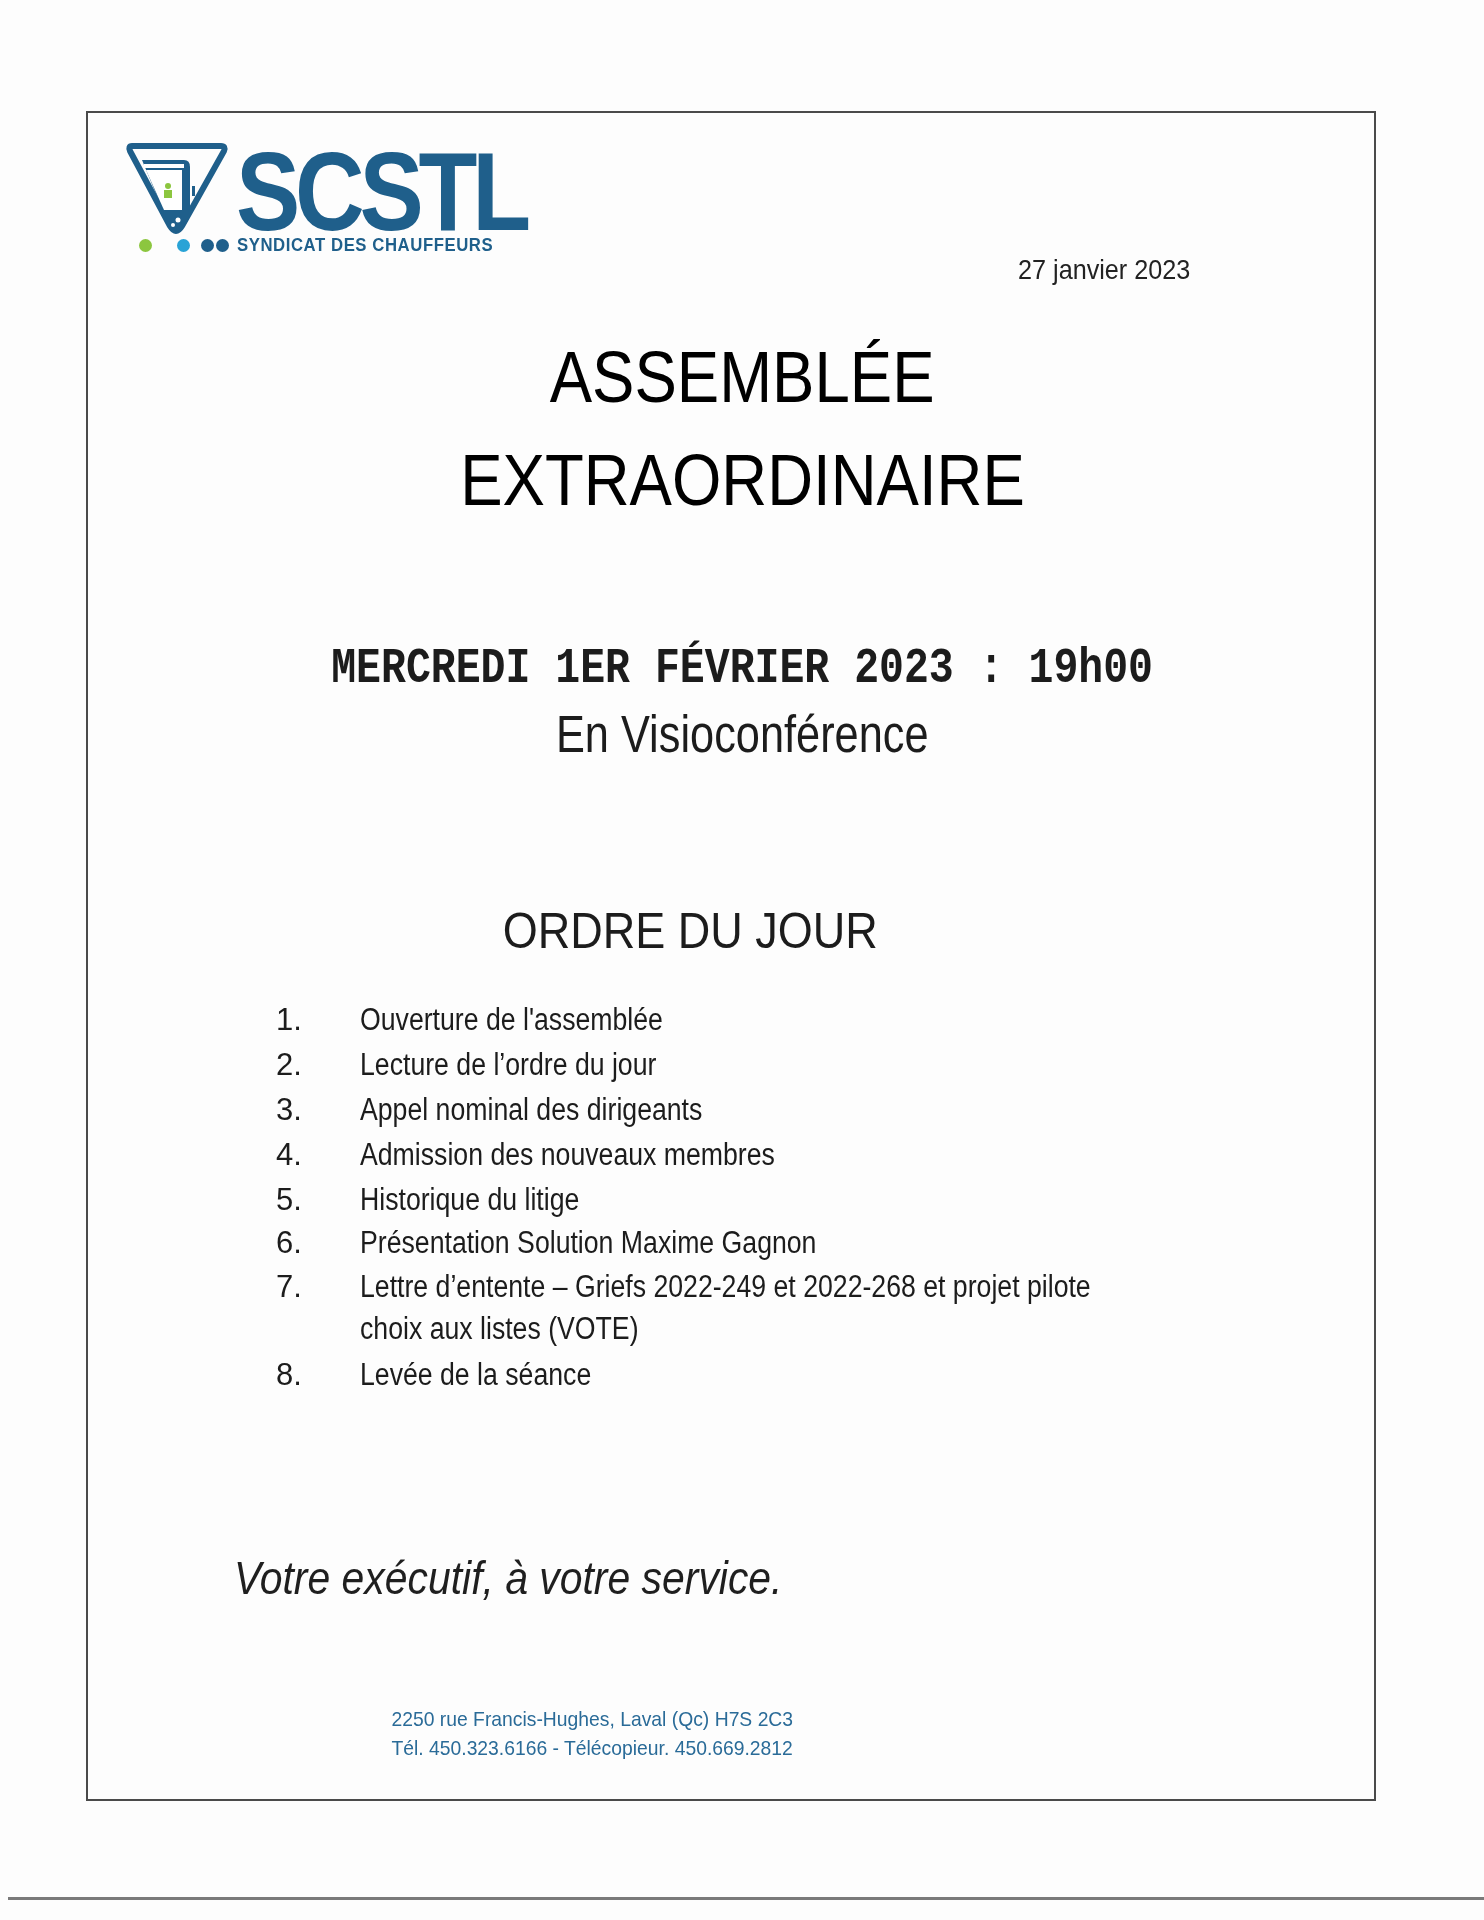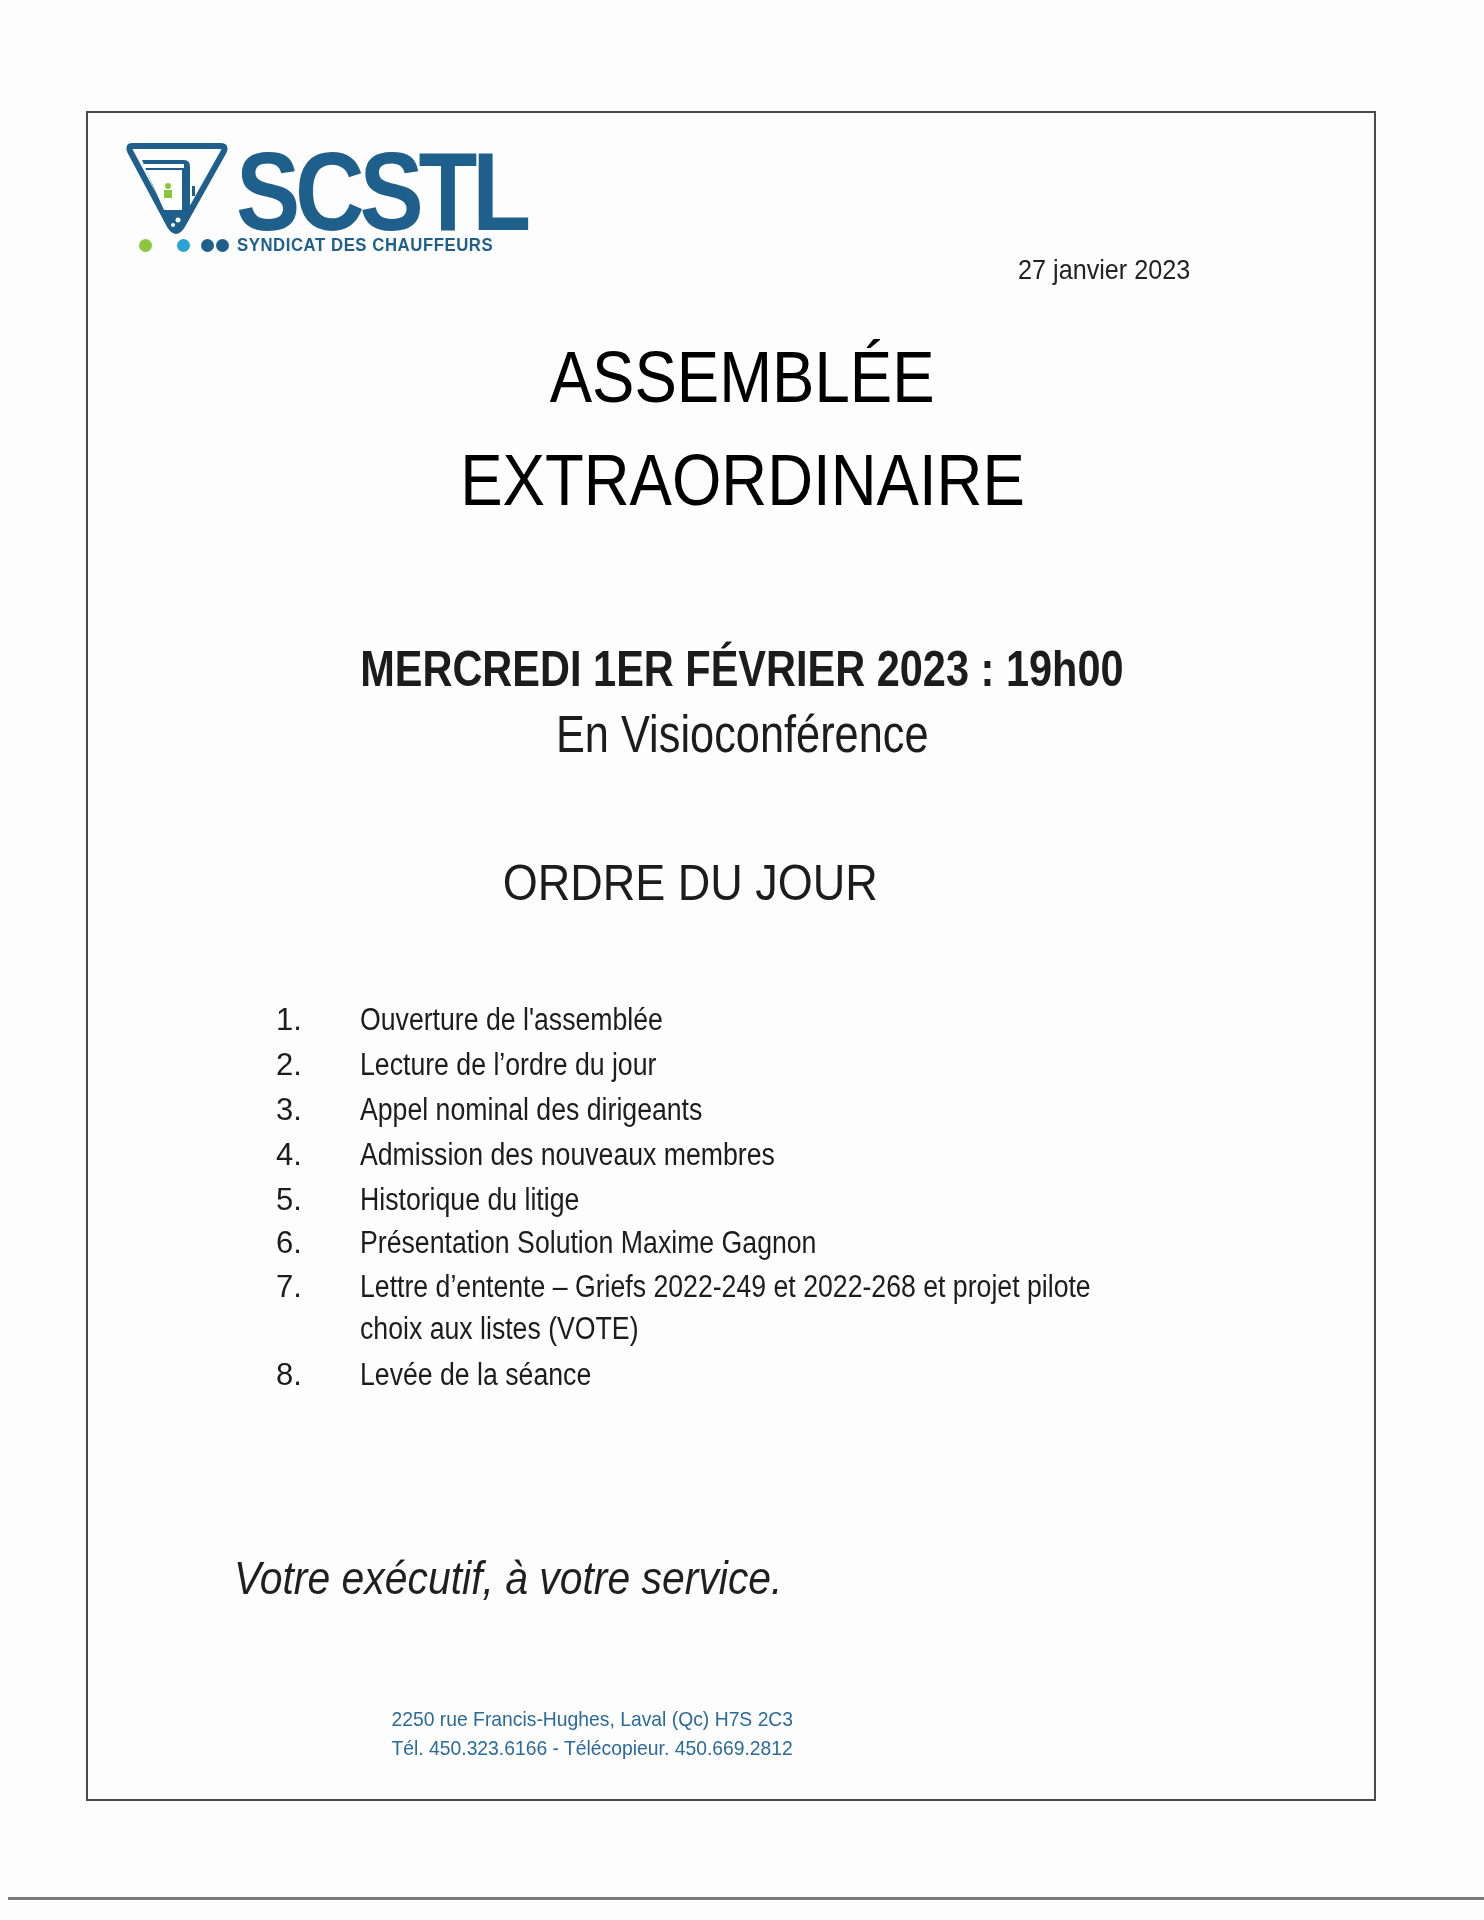--- a/index.html
+++ b/index.html
@@ -28,25 +28,25 @@
     position:absolute; left:237px; top:236px; font-weight:bold; font-size:18px;
     color:#1f5f8b; letter-spacing:0.6px; line-height:1; transform:scaleX(0.93); transform-origin:left top;
   }
   .dot { position:absolute; border-radius:50%; width:13px; height:13px; top:239px; }
 
   .date { left:1018px; top:256px; font-size:28px; line-height:1; transform:scaleX(0.9); transform-origin:left top; color:#222; }
 
   .title-line { left:0; width:1484px; text-align:center; font-size:73px; line-height:1; color:#000000; }
   .title-line span { display:inline-block; transform:scaleX(0.87); }
 
-  .when { left:0; width:1484px; text-align:center; font-size:50px; font-weight:bold; line-height:1; }
+  .when { left:0; width:1484px; text-align:center; font-size:50px; font-weight:bold; line-height:1;font-family:Liberation Mono, monospace; }
   .when span { display:inline-block; transform:scaleX(0.83); }
   .where { left:0; width:1484px; text-align:center; font-size:51px; line-height:1; }
   .where span { display:inline-block; transform:scaleX(0.85); }
-  .agenda-title { left:0; width:1380px; text-align:center; font-size:50px; line-height:1; }
+  .agenda-title { left:0; width:1380px; text-align:center; font-size:50px; line-height:1;margin-top:48px; }
   .agenda-title span { display:inline-block; transform:scaleX(0.9); }
 
   .agenda { position:absolute; left:276px; top:1004px; width:1100px; }
   .agenda-item { position:relative; height:45px; }
   .agenda-item .num { position:absolute; left:0; top:0; font-size:31px; line-height:1; }
   .agenda-item .txt { position:absolute; left:84px; top:0; font-size:31px; line-height:1; transform:scaleX(0.86); transform-origin:left top; white-space:nowrap; }
   .agenda-item.two-line { height:88px; }
   .agenda-item .txt2 { position:absolute; left:84px; top:42px; font-size:31px; line-height:1; transform:scaleX(0.86); transform-origin:left top; white-space:nowrap; }
 
   .tagline { left:234px; top:1554px; font-size:47px; font-style:italic; line-height:1; transform:scaleX(0.87); transform-origin:left top; color:#1f1f1f; }

